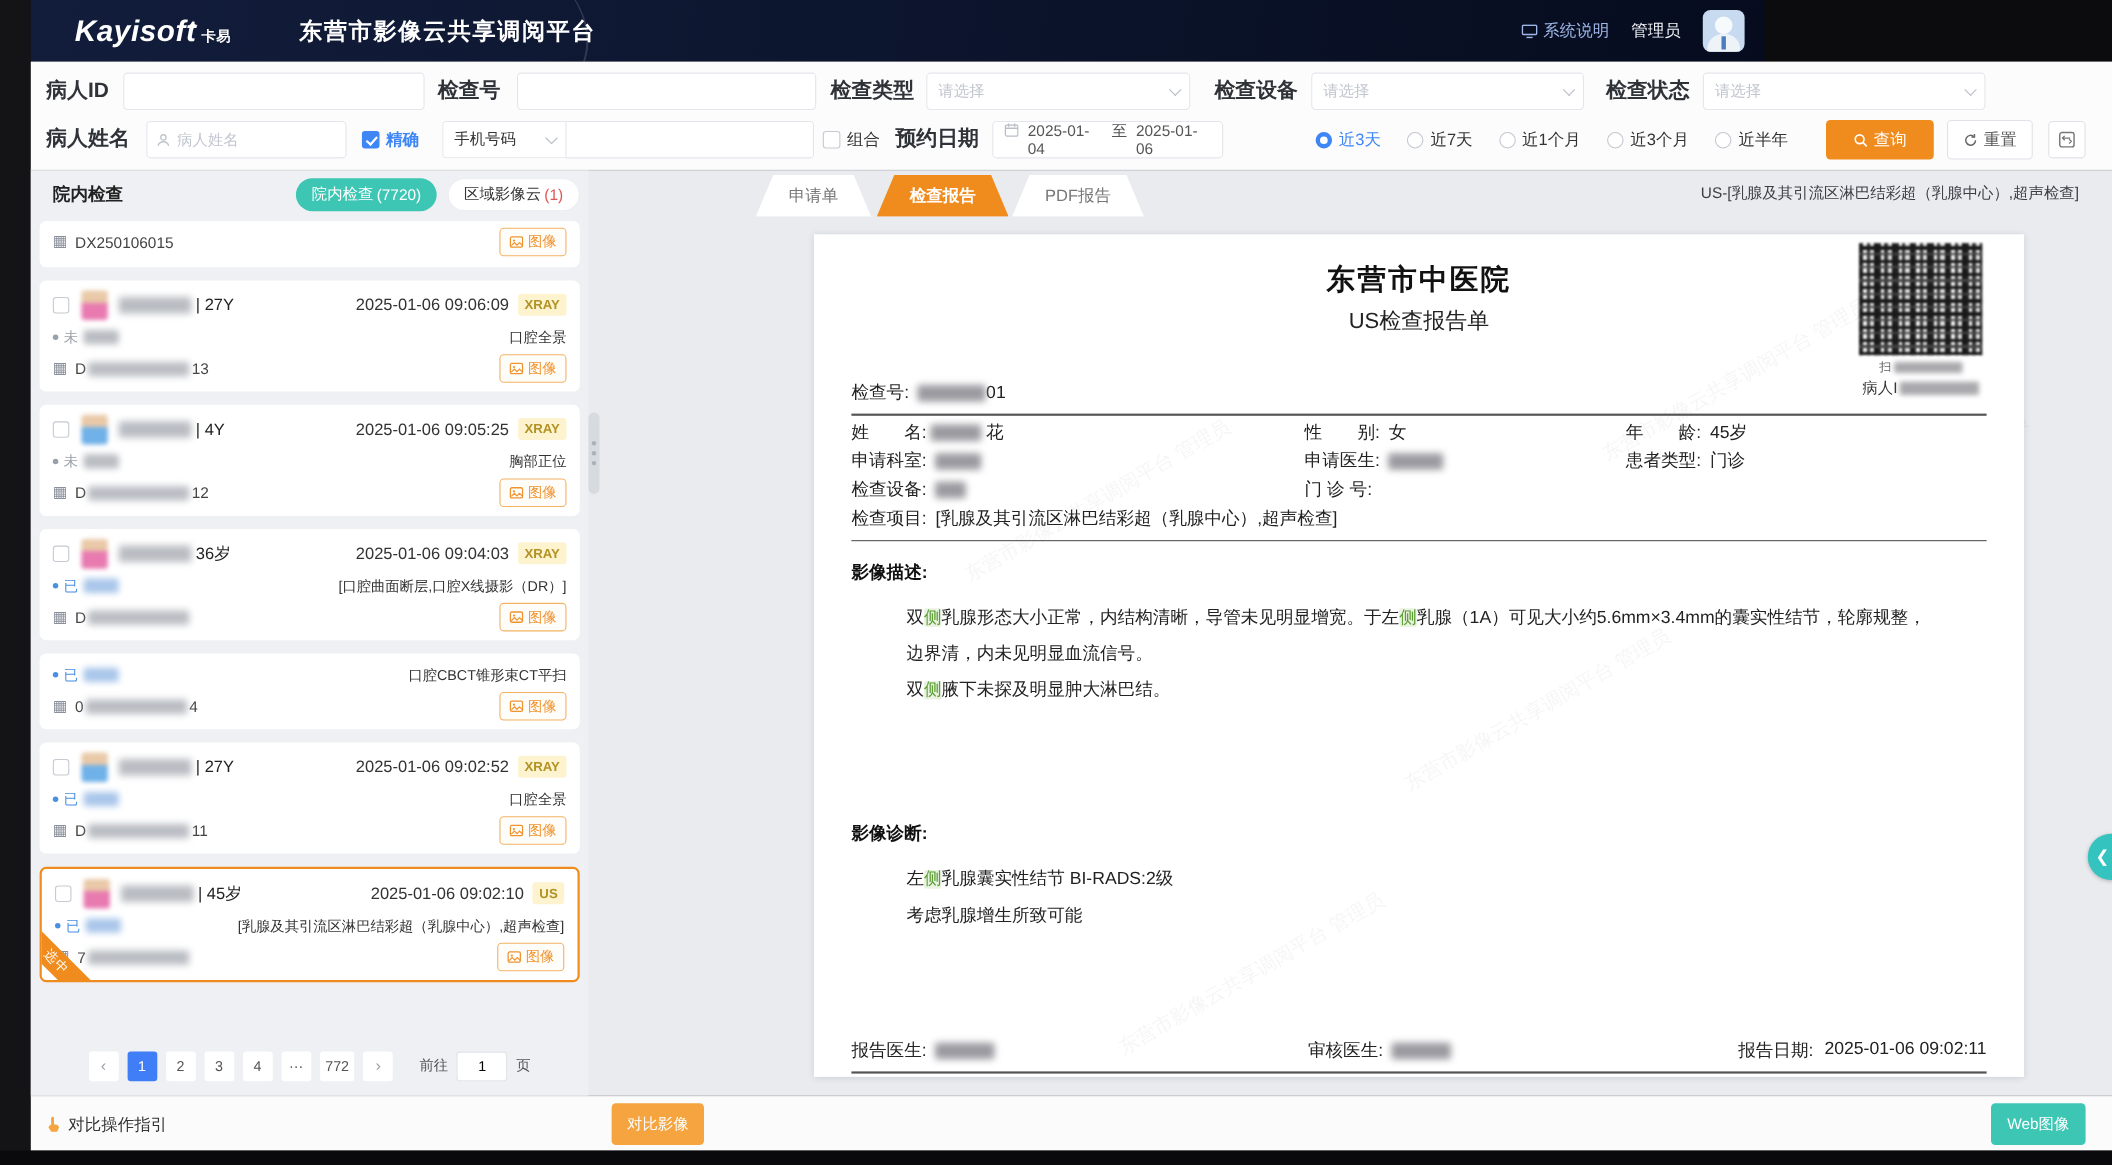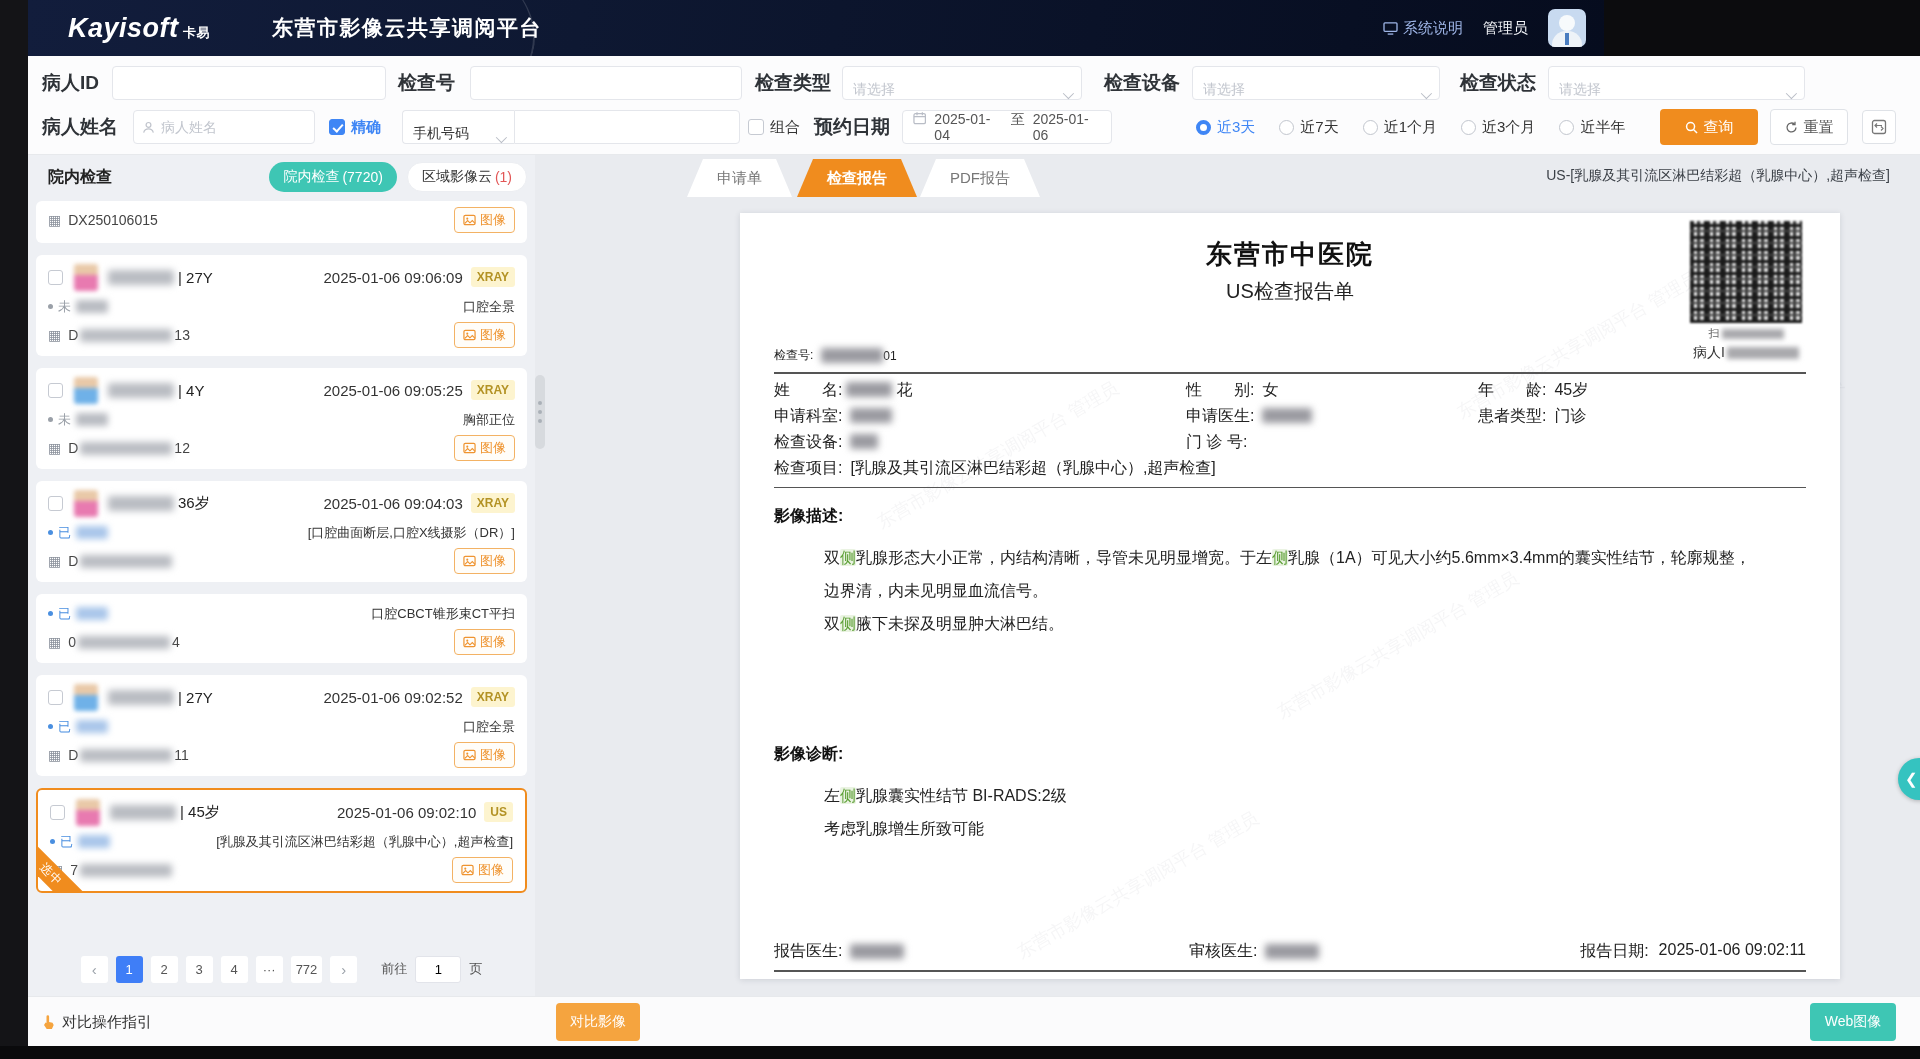--- a/index.html
+++ b/index.html
@@ -26,21 +26,21 @@
   .avatar .body { position:absolute; left:4px; top:22px; width:30px; height:18px; border-radius:14px 14px 0 0; background:#eef3f8; }
   .avatar .tie { position:absolute; left:17px; top:24px; width:4px; height:12px; background:#4a7dc0; }
 
   
   .filterbar { position:absolute; left:28px; top:56px; width:1892px; height:99px; background:#fcfcfd;
     border-bottom:1px solid #e7e9ec; }
   .filterbar .flabel { position:absolute; font-size:19px; font-weight:700; color:#2f3338; line-height:34px; white-space:nowrap; }
   .tbox { position:absolute; height:34px; background:#fff; border:1px solid #e4e6eb; border-radius:4px; }
   input.tbox { padding:0 10px; font-size:14px; color:#333; outline:none; font-family:inherit; }
   input.tbox::placeholder { color:#c2c6ce; }
-  .selbox { display:flex; align-items:flex-end; padding:0 10px; cursor:pointer;font-family:Liberation Mono, monospace; }
+  .selbox { display:flex; align-items:center; padding:0 10px; cursor:pointer;font-family:Liberation Mono, monospace; }
   .selbox .ph { color:#c2c6ce; font-size:14px; }
   .selbox .chev { margin-left:auto; width:8px; height:8px; border-right:1.6px solid #b9bdc6; border-bottom:1.6px solid #b9bdc6; transform:rotate(45deg) translateY(-2px); }
   .cbwrap { position:absolute; display:flex; align-items:center; gap:6px; height:34px; cursor:pointer; }
   .cb { width:16px; height:16px; border:1px solid #c6cad2; border-radius:3px; background:#fff; position:relative; }
   .cb.on { background:#3f86f5; border-color:#3f86f5; }
   .cb.on::after { content:""; position:absolute; left:5px; top:2px; width:4px; height:8px; border-right:2px solid #fff; border-bottom:2px solid #fff; transform:rotate(42deg); }
   .cbwrap .cblab { font-size:15px; color:#3f86f5; font-weight:600; }
   .cbwrap.plain .cblab { color:#333; font-weight:400; }
   .namebox { display:flex; align-items:center; gap:6px; padding:0 8px; }
   .namebox input { border:none; outline:none; width:120px; font-size:14px; font-family:inherit; }
@@ -126,21 +126,21 @@
     box-shadow:0 1px 6px rgba(40,50,70,.14); padding:0 34px; overflow:hidden; }
   .ptitle { text-align:center; margin-top:24px; font-size:26px; font-weight:700; color:#111; letter-spacing:2px; }
   .psub { text-align:center; margin-top:6px; font-size:20px; color:#222; }
   .qrwrap { position:absolute; right:30px; top:8px; width:128px; text-align:center; }
   .qr { width:112px; height:102px; margin:0 auto; filter:blur(1.2px) grayscale(1); background:
     repeating-linear-gradient(0deg,#1a1a1a 0 3px,transparent 3px 7px,#444 7px 9px,transparent 9px 12px),
     repeating-linear-gradient(90deg,#222 0 4px,#eee 4px 7px,#333 7px 10px,#ddd 10px 14px,#111 14px 16px); }
   .qrline { font-size:11px; color:#666; margin-top:3px; display:flex; align-items:center; justify-content:center; gap:2px; }
   .qrline .qb { display:inline-block; height:10px; background:#a9a9ad; filter:blur(2.5px); border-radius:1px; }
   .rline { height:1.5px; background:#555; }
-  .examno { margin-top:42px; font-size:12px; color:#222; display:flex; align-items:center; }
+  .examno { margin-top:42px; font-size:16px; color:#222; display:flex; align-items:center; }
   .examno .rl { margin-right:8px; }
   .rblur { display:inline-block; height:15px; background:#9a9aa0; filter:blur(3.5px); border-radius:2px; vertical-align:middle; }
   .l1 { margin-top:8px; }
   .igrid { display:grid; grid-template-columns:412px 292px 1fr; font-size:16px; color:#222; line-height:26px; margin-top:3px; }
   .igrid .cell { display:flex; align-items:center; gap:8px; white-space:nowrap; }
   .igrid .full { grid-column:1 / span 3; }
   .sec-title { font-size:16px; font-weight:700; color:#111; margin-top:18px; }
   .sec-body { margin:14px 0 0 50px; font-size:16px; color:#222; line-height:33px; width:940px; }
   .rfoot { display:grid; grid-template-columns:415px 385px 1fr; font-size:16px; color:#222; margin-top:96px; align-items:center; }
   .rfoot .cell { display:flex; align-items:center; gap:8px; }

